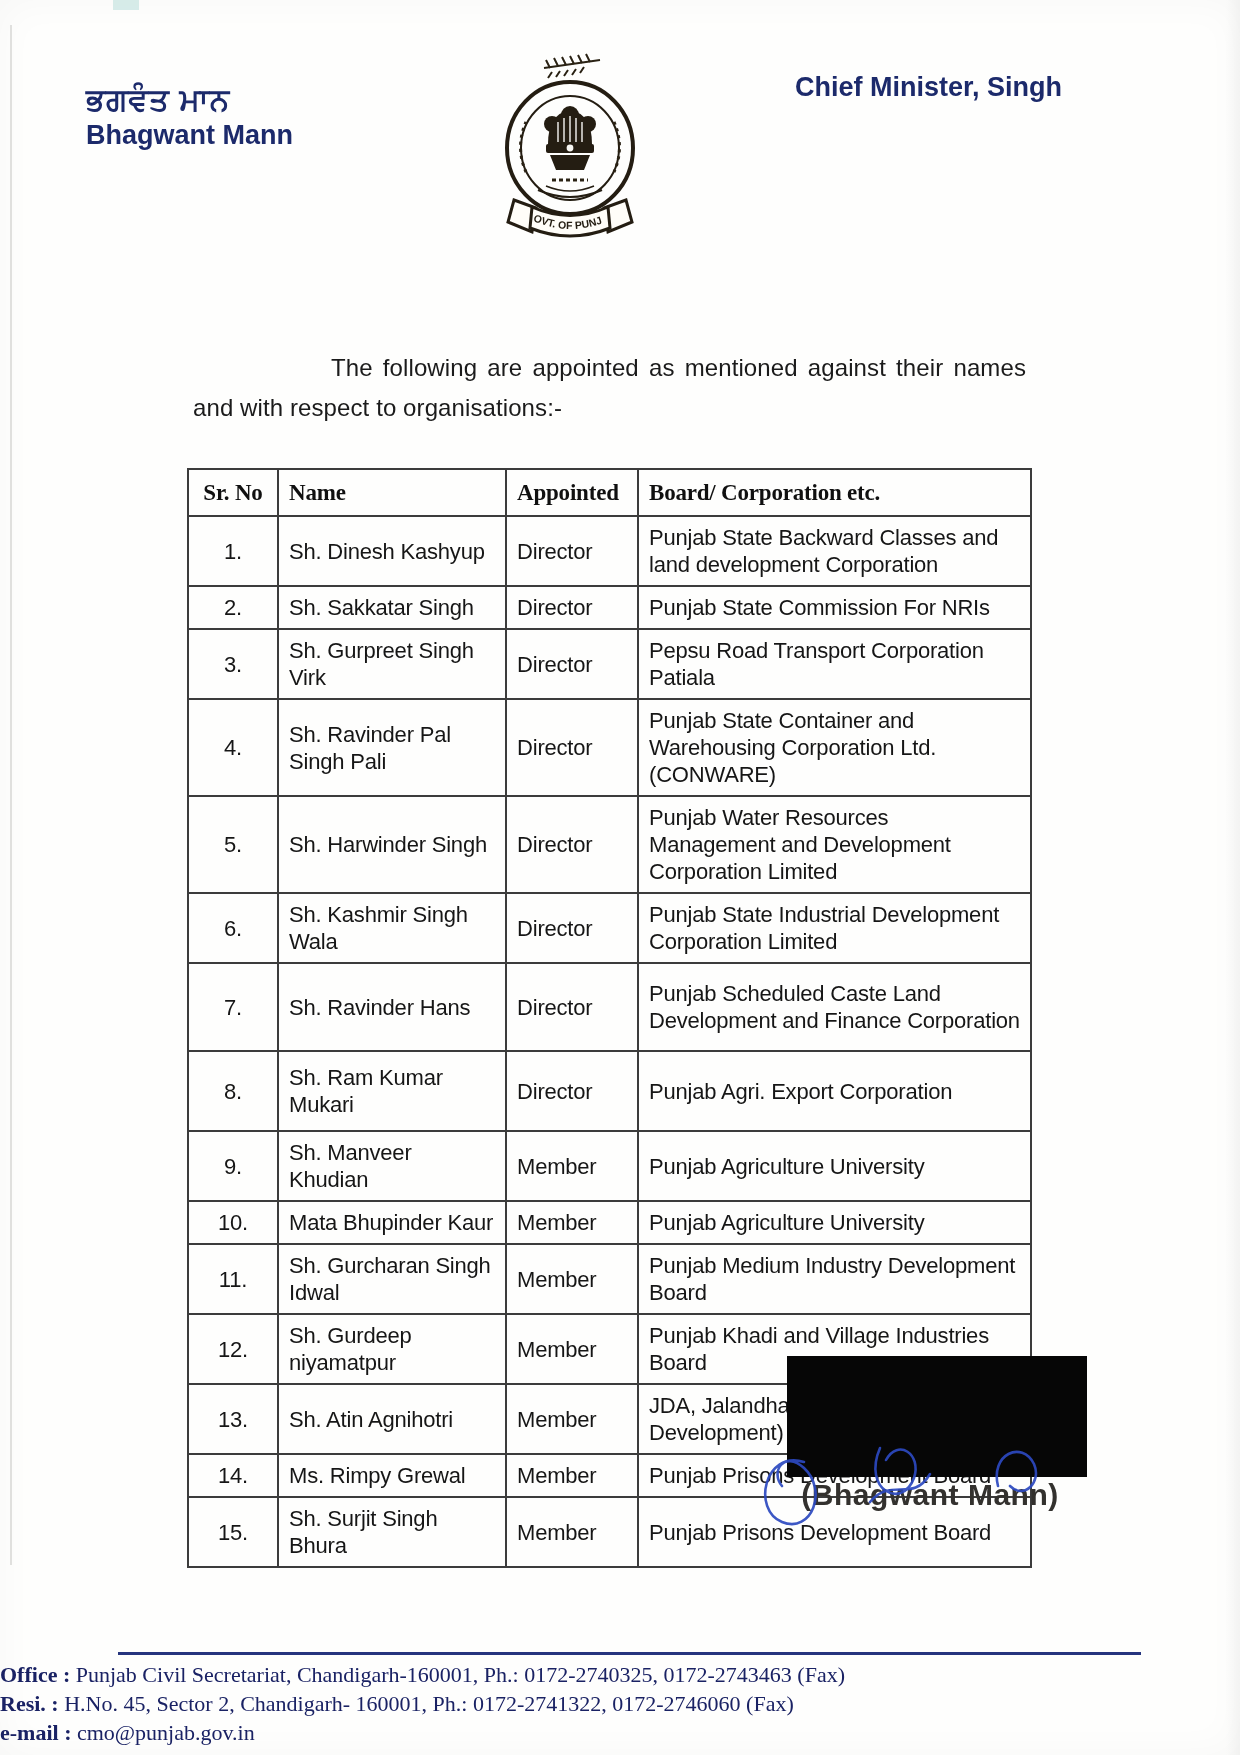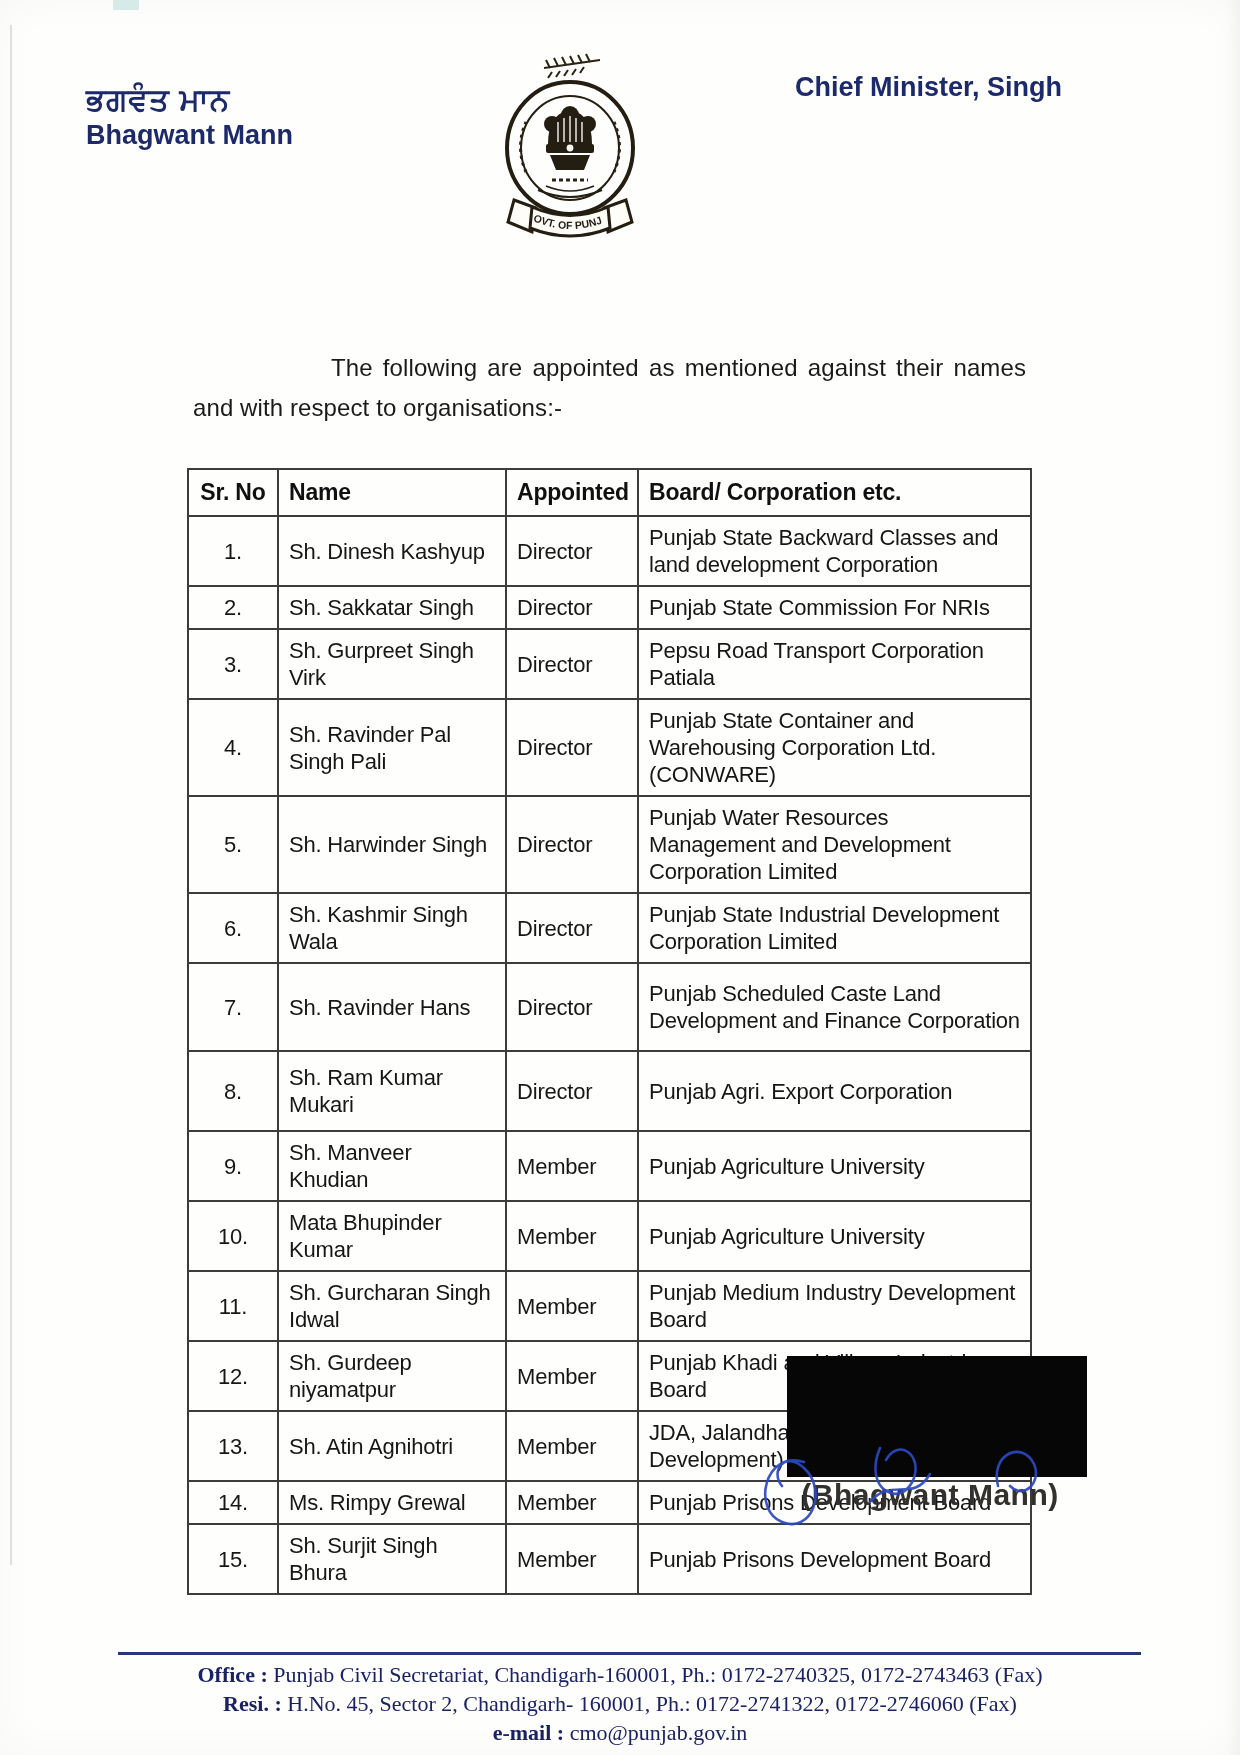--- a/index.html
+++ b/index.html
@@ -23,36 +23,36 @@
 
   
   .intro{position:absolute;left:193px;top:324px;width:833px;font-size:24px;line-height:40px;
          color:#1b1b1b;text-align:justify;text-indent:138px;letter-spacing:.1px;}
 
   
   table.appt{position:absolute;left:187px;top:468px;width:843px;border-collapse:collapse;
              table-layout:fixed;color:#161616;}
   table.appt th, table.appt td{border:2px solid #3c3c3c;vertical-align:middle;
              font-size:22px;line-height:27px;padding:7px 10px;letter-spacing:-0.2px;}
-  table.appt th{font-weight:bold;text-align:left;font-size:23px;color:#101010;padding:9px 10px;}
+  table.appt th{font-weight:bold;text-align:left;font-size:23px;color:#101010;padding:9px 10px;font-family:Liberation Serif, serif;}
   table.appt col.c1{width:90px;}  table.appt col.c2{width:228px;}
   table.appt col.c3{width:132px;} table.appt col.c4{width:393px;}
   table.appt td:first-child, table.appt th:first-child{text-align:center;}
   table.appt tbody tr:nth-child(7) td{padding-top:16px;padding-bottom:16px;}
   table.appt tbody tr:nth-child(8) td{padding-top:12px;padding-bottom:12px;}
 
   
   .redact{position:absolute;left:787px;top:1356px;width:300px;height:121px;background:#060606;}
   .sig-name{position:absolute;left:770px;top:1478px;width:320px;text-align:center;
             font-size:30px;font-weight:bold;color:#33312e;letter-spacing:.5px;}
   .sig-ink{position:absolute;left:712px;top:1424px;pointer-events:none;}
 
   
   .foot-rule{position:absolute;left:118px;top:1652px;width:1023px;height:3px;background:#26357e;}
-  .footer{position:absolute;left:0;top:1660px;width:1240px;text-align:center;
+  .footer{position:absolute;left:0;top:1660px;width:1240px;text-align:left;
           font-family:"Liberation Serif", serif;color:#1a2264;font-size:22px;line-height:29px;}
   .footer b{font-weight:bold;}
 </style>
 </head>
 <body>
 
 <div class="page">
 
   <div class="scan-line-left"></div>
   <div class="scan-teal"></div>
@@ -179,21 +179,21 @@
           <td>Punjab Agri. Export Corporation</td>
         </tr>
         <tr>
           <td>9.</td>
           <td>Sh. Manveer Khudian</td>
           <td>Member</td>
           <td>Punjab Agriculture University</td>
         </tr>
         <tr>
           <td>10.</td>
-          <td>Mata Bhupinder Kumar</td>
+          <td>Mata Bhupinder Kaur</td>
           <td>Member</td>
           <td>Punjab Agriculture University</td>
         </tr>
         <tr>
           <td>11.</td>
           <td>Sh. Gurcharan Singh Idwal</td>
           <td>Member</td>
           <td>Punjab Medium Industry Development Board</td>
         </tr>
         <tr>

